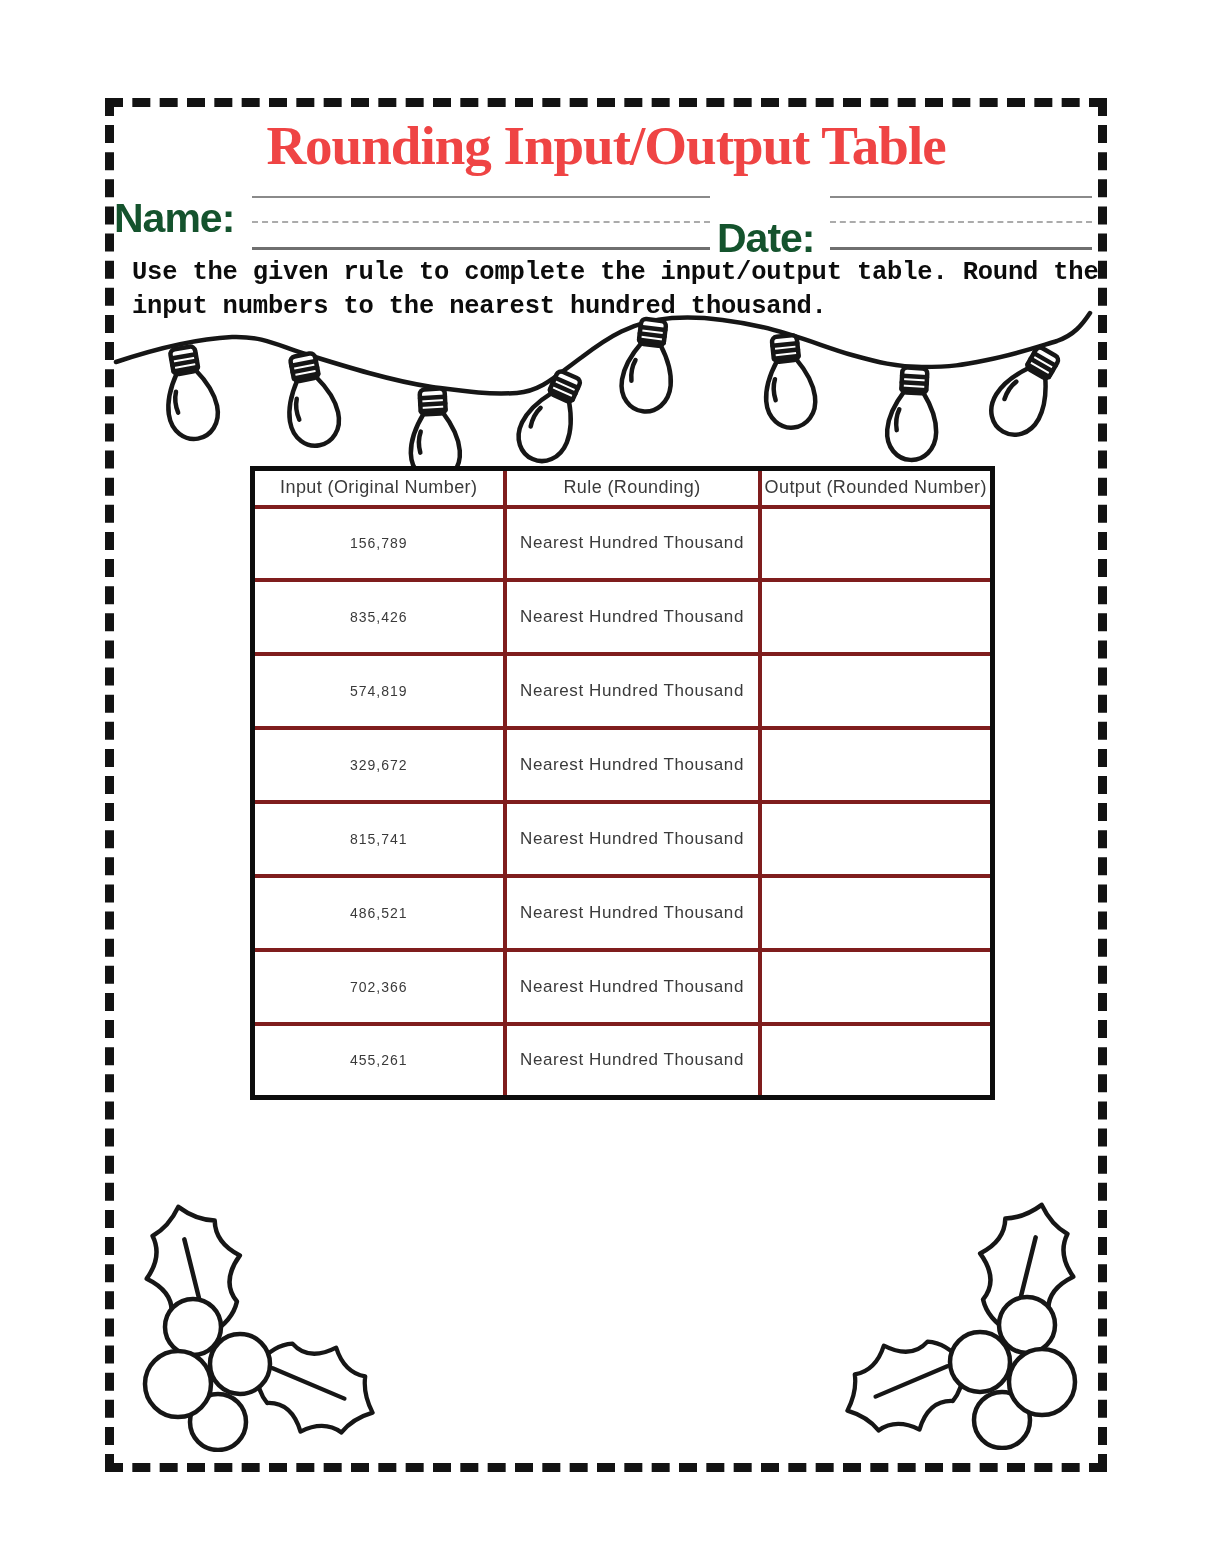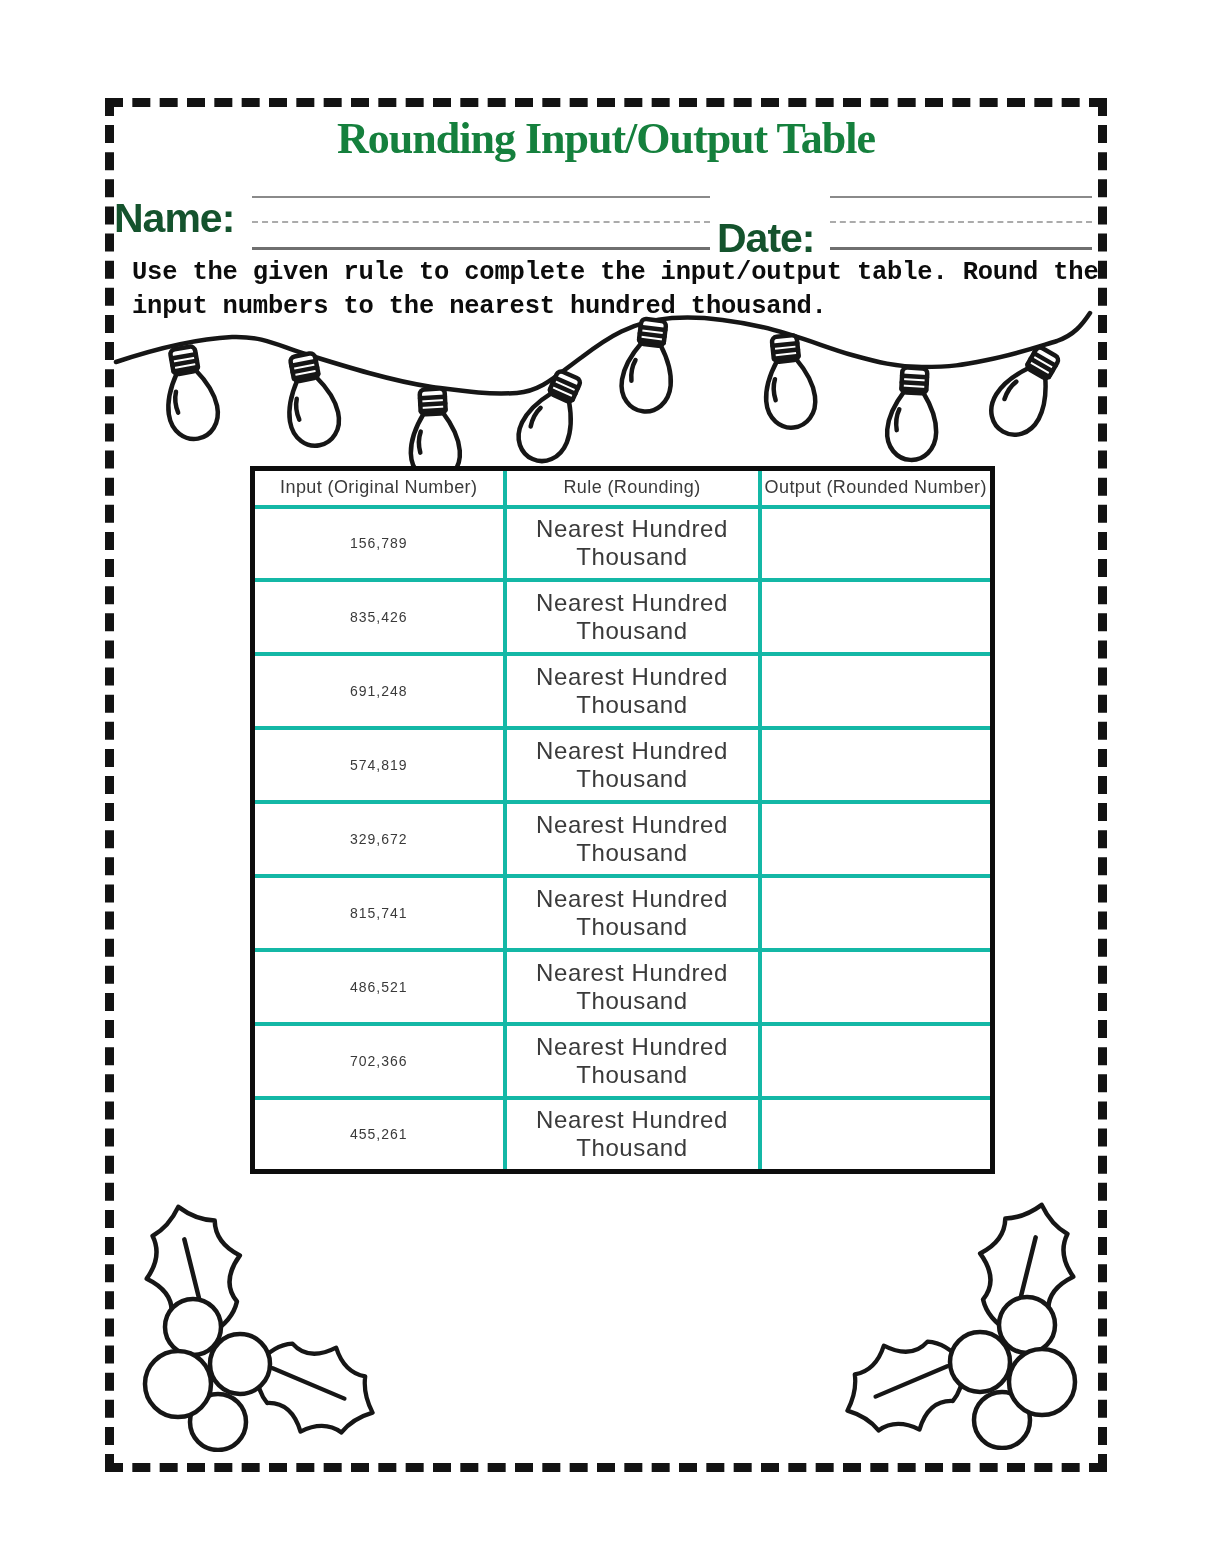--- a/index.html
+++ b/index.html
@@ -13,22 +13,22 @@
 
   .frame {
     position:absolute; left:105px; top:98px; width:1002px; height:1374px;
     border:9px dashed #131313;
   }
 
   .title {
     position:absolute; top:6px; left:0; width:100%;
     text-align:center;
     font-family:"Liberation Serif", serif;
-    font-weight:700; font-size:44px; letter-spacing:-1px; line-height:1.2;
-    color:#15803d;
+    font-weight:700; font-size:55px; letter-spacing:-1px; line-height:1.2;
+    color:#ef4444;
   }
 
   .nd-label {
     position:absolute; top:88px;
     font-family:"Liberation Sans", sans-serif;
     font-weight:700; font-size:41px; letter-spacing:-1px; color:#14532d;
   }
   .name-label { left:0px; }
   .date-label { left:603px;margin-top:20px; }
 
@@ -48,30 +48,30 @@
   }
 
   .lights-svg { position:absolute; left:-2px; top:198px; }
 
   .round-table {
     position:absolute; left:136px; top:359px; width:740px;
     border-collapse:collapse; table-layout:fixed;
     border:5px solid #0d0d0d;
   }
   .round-table th, .round-table td {
-    border:4px solid #14b8a6;
+    border:4px solid #7f1d1d;
     text-align:center; vertical-align:middle;
     font-family:"Liberation Sans", sans-serif;
     font-weight:400; color:#3a3a3a;
     background:#fff;
   }
   .round-table th {
     height:38px; font-size:18px; letter-spacing:0.4px; font-weight:400;
   }
-  .round-table td { height:73.9px; font-size:24px; letter-spacing:0.6px; }
+  .round-table td { height:73.9px; font-size:17px; letter-spacing:0.6px; }
   .round-table td.c-input { font-size:14px; letter-spacing:1px; }
   .col-input  { width:252px; }
   .col-rule   { width:255px; }
   .col-output { width:233px; }
 
   .holly-svg { position:absolute; }
   .holly-left  { left:1px;   top:1085px; }
   .holly-right { left:731px; top:1083px; }
 
   .ink-line { stroke:#161616; stroke-width:4.5; fill:none;
@@ -174,25 +174,20 @@
           <td class="c-input">156,789</td>
           <td>Nearest Hundred Thousand</td>
           <td></td>
         </tr>
         <tr>
           <td class="c-input">835,426</td>
           <td>Nearest Hundred Thousand</td>
           <td></td>
         </tr>
         <tr>
-          <td class="c-input">691,248</td>
-          <td>Nearest Hundred Thousand</td>
-          <td></td>
-        </tr>
-        <tr>
           <td class="c-input">574,819</td>
           <td>Nearest Hundred Thousand</td>
           <td></td>
         </tr>
         <tr>
           <td class="c-input">329,672</td>
           <td>Nearest Hundred Thousand</td>
           <td></td>
         </tr>
         <tr>

